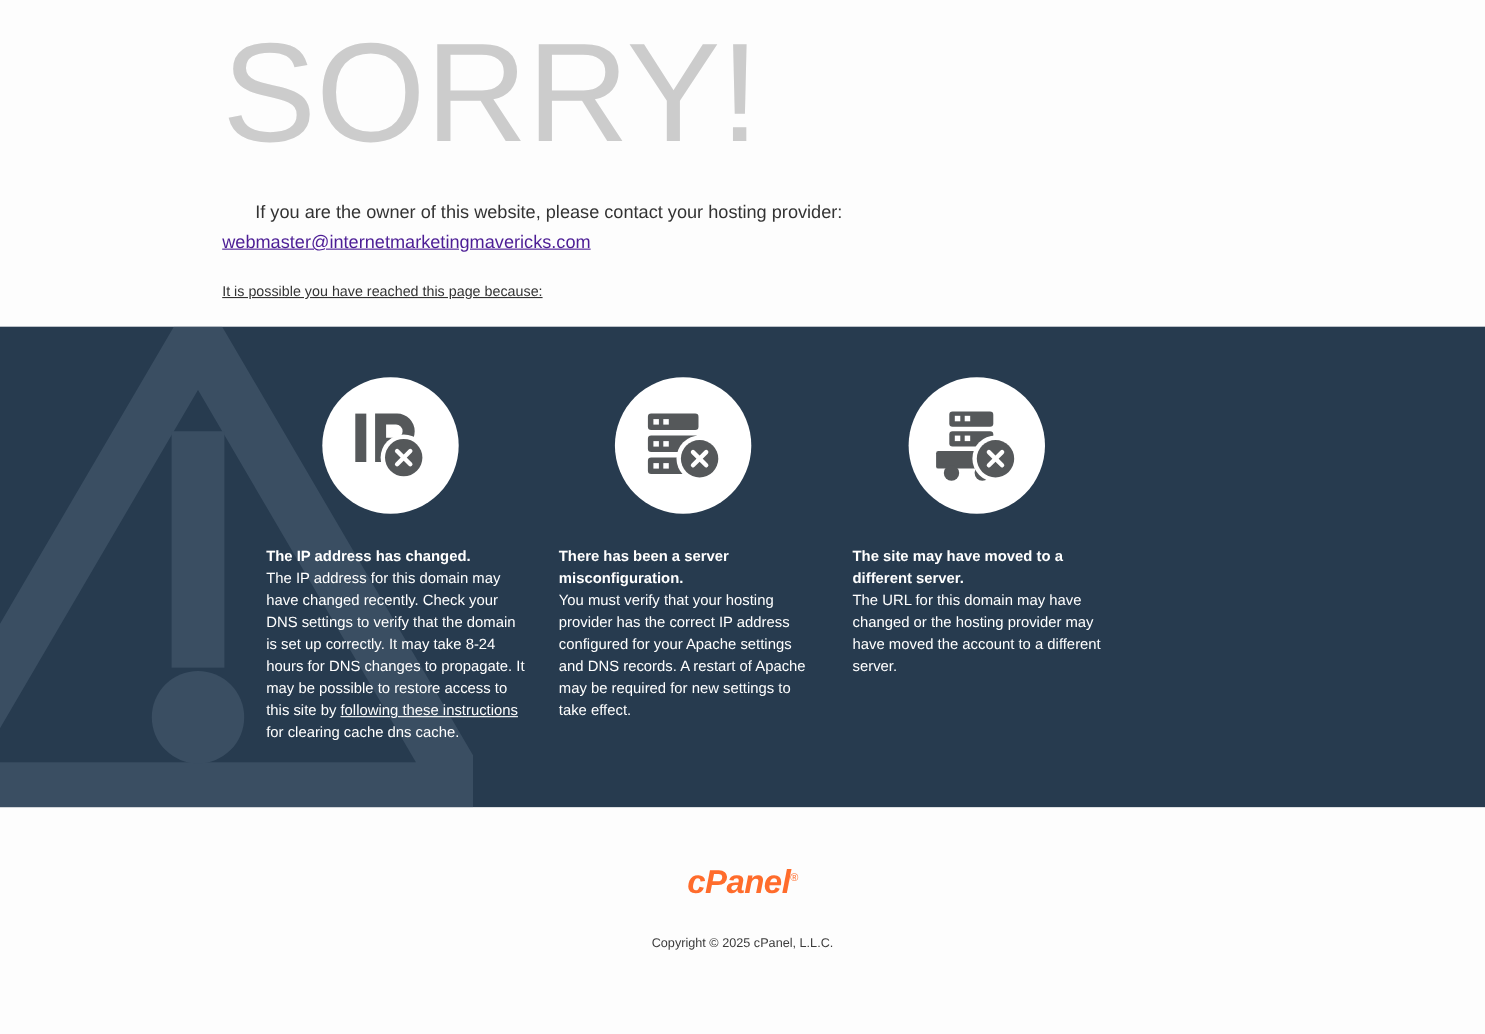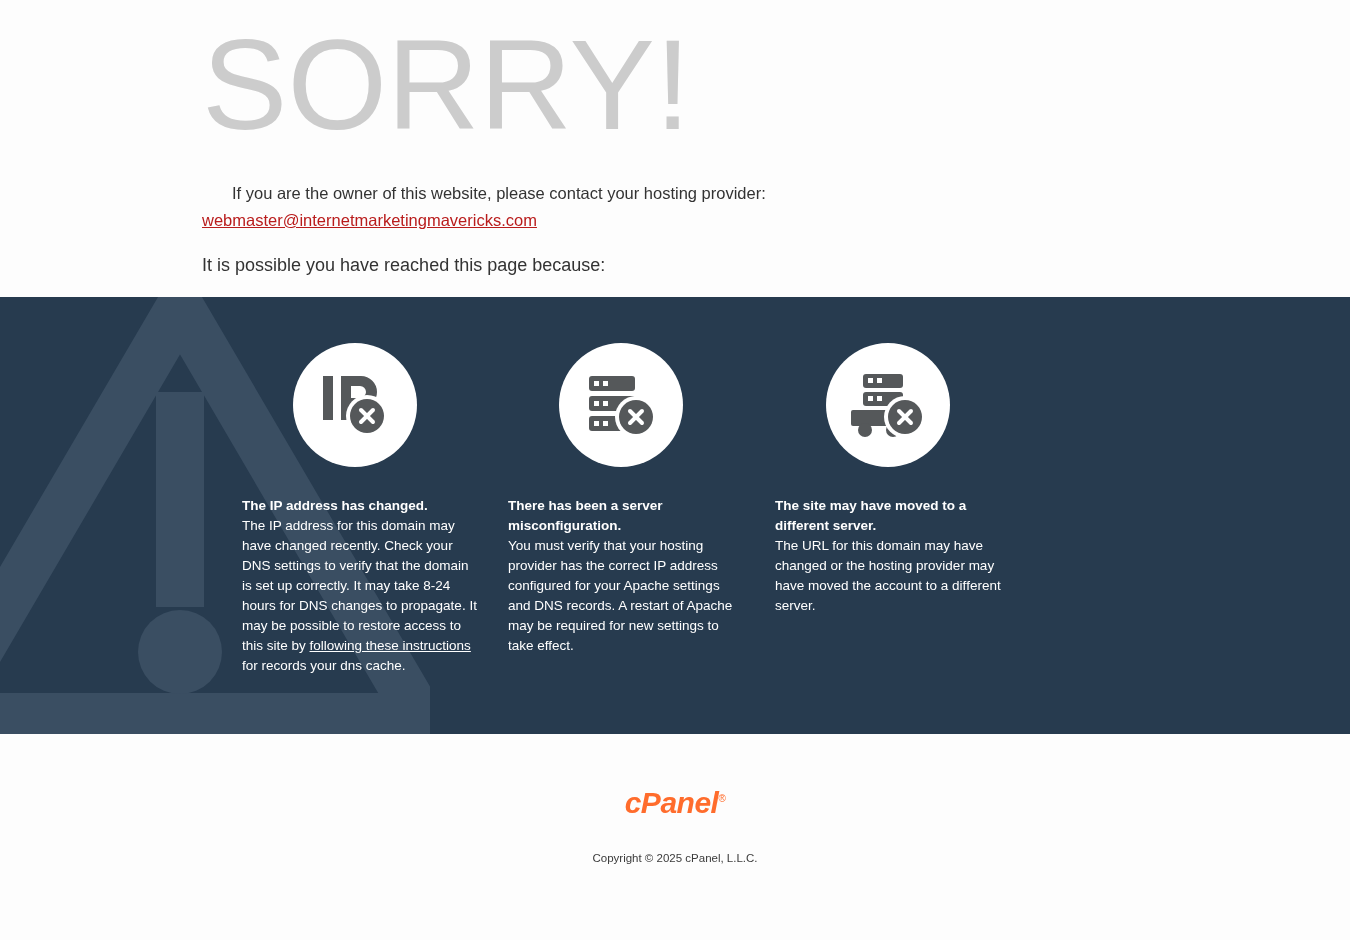--- a/index.html
+++ b/index.html
@@ -48,30 +48,31 @@
     line-height: 26px;
     color: #333333;
     margin-left: 30px;
   }
   .mail-link {
     position: absolute;
     left: 202px;
     top: 207px;
     font-size: 16.5px;
     line-height: 26px;
-    color: #b91c1c;
+    color: #4c1d95;
     text-decoration: underline;
   }
   .possible-line {
     position: absolute;
     left: 202px;
     top: 252px;
-    font-size: 18px;
+    font-size: 13px;
     line-height: 26px;
     color: #333333;
+    text-decoration: underline;
   }
 
   
   .band {
     position: relative;
     height: 437px;
     background: #273b4f;
     overflow: hidden;
   }
   
@@ -205,21 +206,21 @@
             </g>
             <circle cx="50" cy="46" r="21" fill="#ffffff"></circle>
             <circle cx="50" cy="46" r="17" fill="#55585a"></circle>
             <g stroke="#ffffff" stroke-width="4" stroke-linecap="round">
               <line x1="44" y1="40" x2="56" y2="52"></line>
               <line x1="56" y1="40" x2="44" y2="52"></line>
             </g>
           </svg>
         </div>
         <div class="card-title">The IP address has changed.</div>
-        <div class="card-body"><span>The IP address for this domain may have changed recently. Check your DNS settings to verify that the domain is set up correctly. It may take 8-24 hours for DNS changes to propagate. It may be possible to restore access to this site by </span><a href="#">following these instructions</a><span> for records your dns cache.</span></div>
+        <div class="card-body"><span>The IP address for this domain may have changed recently. Check your DNS settings to verify that the domain is set up correctly. It may take 8-24 hours for DNS changes to propagate. It may be possible to restore access to this site by </span><a href="#">following these instructions</a><span> for clearing cache dns cache.</span></div>
       </div>
 
       <div class="card c3">
         <div class="circle">
           <svg width="78" height="70" viewBox="0 0 78 70">
             <g fill="#55585a">
               <rect x="14" y="4" width="40" height="14" rx="3"></rect>
               <rect x="14" y="22" width="40" height="14" rx="3"></rect>
               <path d="M4 40 h50 v16 h-50 a2 2 0 0 1 -2 -2 v-12 a2 2 0 0 1 2 -2 z"></path>
               <circle cx="16" cy="60" r="7"></circle>

